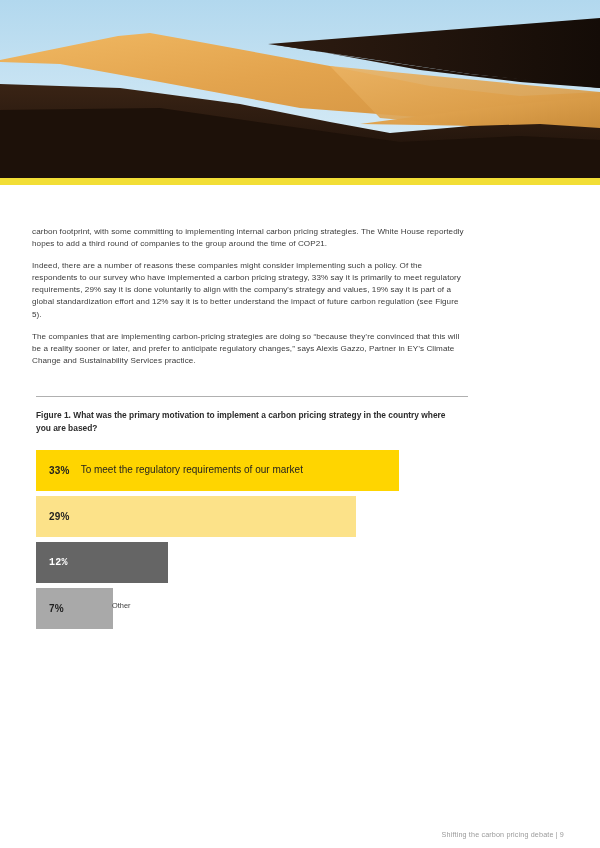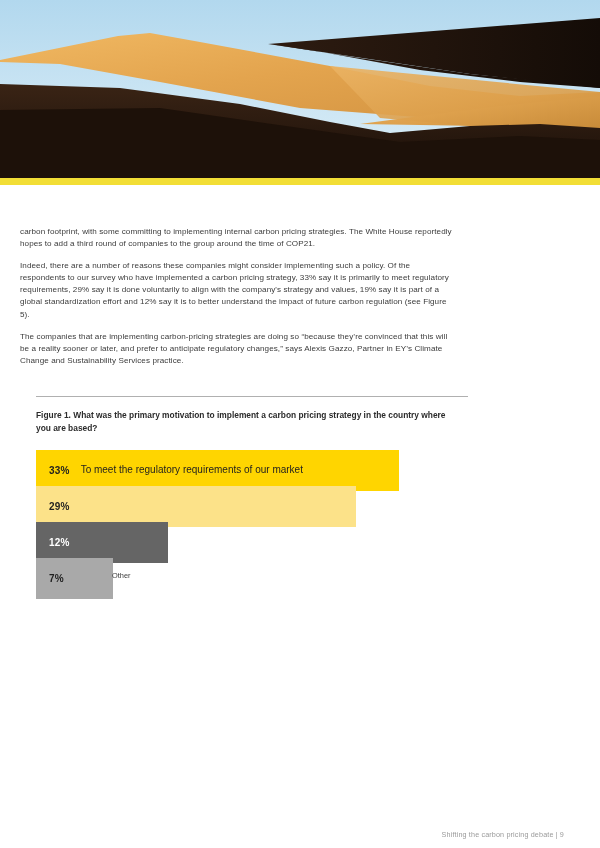--- a/index.html
+++ b/index.html
@@ -33,21 +33,21 @@
     left: 0;
     top: 178px;
     width: 600px;
     height: 7px;
     background: #f2de36;
   }
 
   
   .content {
     position: absolute;
-    left: 20px;
+    left: 32px;
     top: 226px;
     width: 434px;
   }
   .para {
     font-size: 8.1px;
     line-height: 12.1px;
     color: #3b3b3b;
     margin: 0 0 10px 0;
     letter-spacing: 0.01em;
   }
@@ -76,20 +76,21 @@
     font-weight: bold;
     color: #2b2b2b;
     margin: 0 0 16px 0;
     width: 420px;
   }
 
   .bars { position: relative; }
   .bar-row {
     position: relative;
     height: 36px;
+    margin-bottom: 10px;
   }
   .bar {
     position: absolute;
     left: 0;
     top: 0;
     height: 41px;
     display: flex;
     align-items: center;
   }
   .bar-pct {
@@ -197,21 +198,21 @@
 
     <div class="bar-row">
       <div class="bar" style="width:320px;background:#fce289;">
         <span class="bar-pct" style="color:#1f1f1f;">29%</span>
       </div>
     </div>
 
 
     <div class="bar-row">
       <div class="bar" style="width:132px;background:#656565;">
-        <span class="bar-pct" style="color:#ffffff;">12%</span>
+        <span class="bar-pct" style="color:#ffffff;font-family:Liberation Mono, monospace;">12%</span>
       </div>
     </div>
 
     <div class="bar-row">
       <div class="bar" style="width:77px;background:#a9a9a9;">
         <span class="bar-pct" style="color:#1f1f1f;">7%</span>
       </div>
       <span class="bar-label-out" style="left:76px;">Other</span>
     </div>
 

